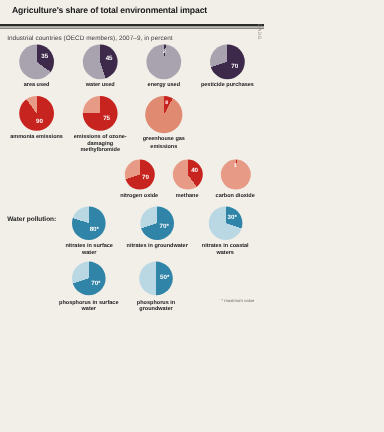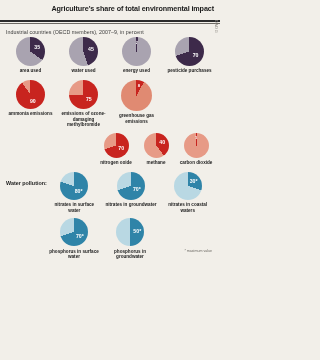--- a/index.html
+++ b/index.html
@@ -17,23 +17,22 @@
   .infographic {
     width: 220px;
     height: 360px;
     position: relative;
     box-sizing: border-box;
     background: #f2efe9;
   }
 
   
   .header {
-    padding: 5px 6px 4px 0;
+    padding: 5px 6px 4px 10px;
     background: #f2efe9;
-    text-align: right;
   }
   .header-title {
     font-size: 7.2px;
     font-weight: bold;
     color: #1a1a1a;
     line-height: 1.15;
     letter-spacing: -0.1px;
   }
   .rule-thick {
     height: 1.4px;

